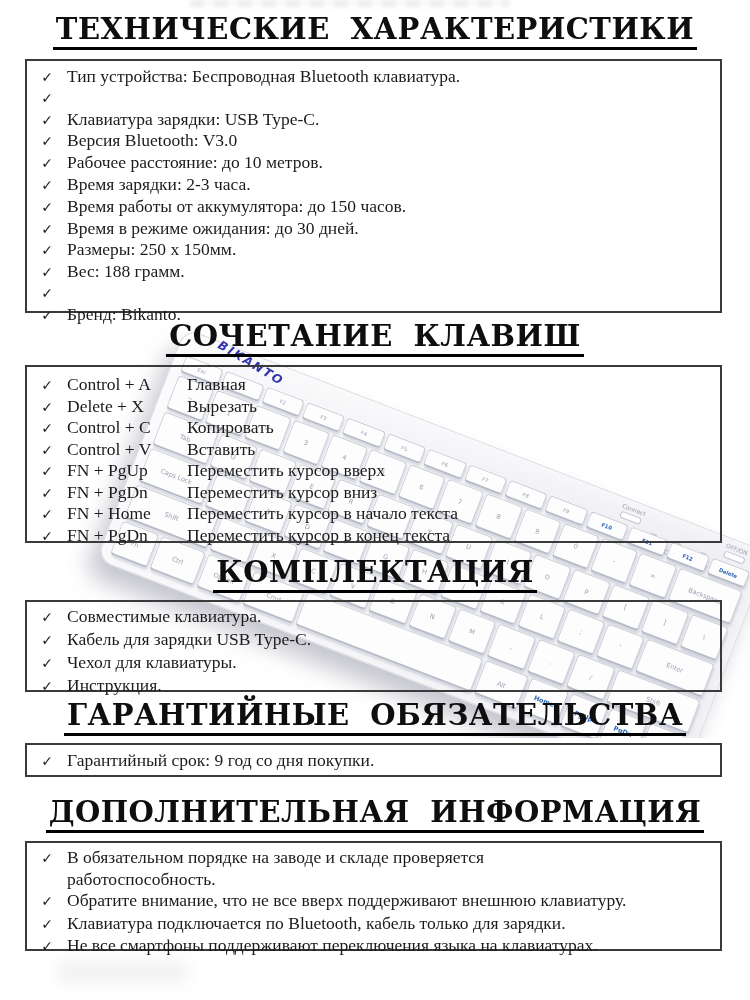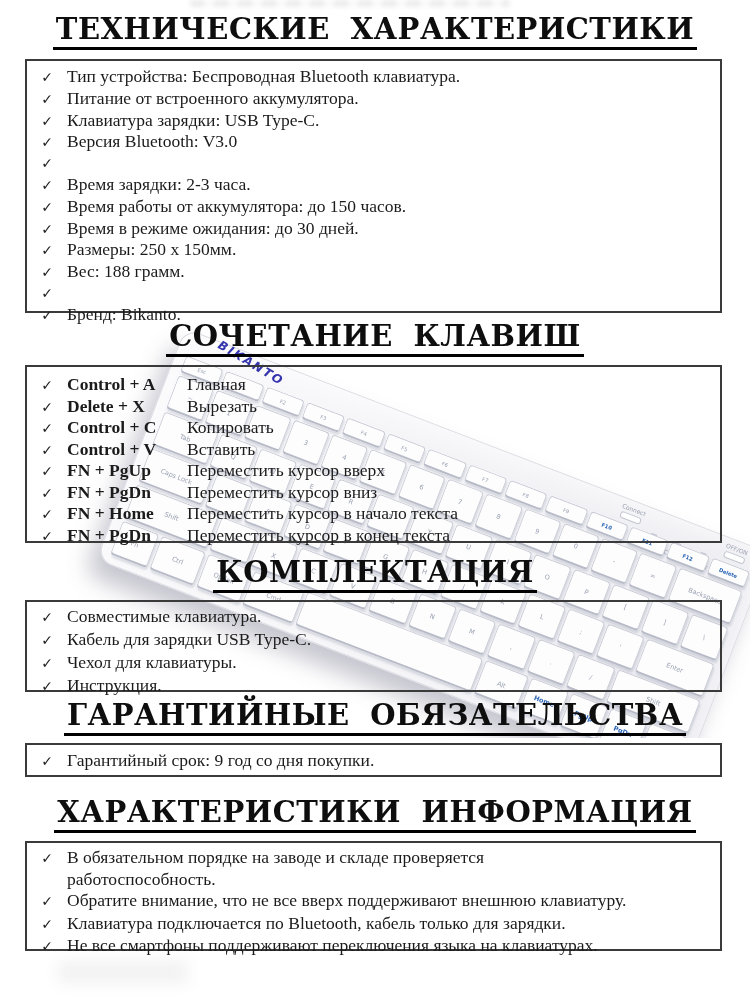--- a/index.html
+++ b/index.html
@@ -65,21 +65,21 @@
   .panel{
     position:absolute; left:25px; width:697px; box-sizing:border-box;
     border:2px solid #3a3a3a; background:transparent; z-index:2;
   }
   .row{display:flex; align-items:baseline;}
   .check{
     width:40px; flex:0 0 40px; text-align:center;
     font-family:"DejaVu Sans",sans-serif; font-size:14px; color:#222;
   }
   .text,.desc{flex:1; font-size:17.5px; padding-right:8px;}
-  .combo{width:120px; flex:0 0 120px; font-weight:bold; font-size:17.5px;}
+  .combo{width:120px; flex:0 0 120px; font-weight:normal; font-size:17.5px;}
 
   .panel-specs{top:59px; height:254px; padding-top:5px;}
   .panel-specs .row{line-height:20.8px;}
   .panel-shortcuts{top:365px; height:178px; padding-top:7px;}
   .panel-shortcuts .row{line-height:20.5px;}
   .panel-package{top:600px; height:92px; padding-top:3px;}
   .panel-package .row{line-height:22px;}
   .panel-warranty{top:743px; height:34px; display:flex; align-items:center;}
   .panel-warranty .row{line-height:30px; width:100%;}
   .panel-extra{top:841px; height:110px; padding-top:4px;}
@@ -226,32 +226,32 @@
   <div class="title t-specs">
     <span class="u">ТЕХНИЧЕСКИЕ ХАРАКТЕРИСТИКИ</span>
   </div>
   <div class="panel panel-specs">
     <div class="row">
         <span class="check">✓</span>
         <span class="text">Тип устройства: Беспроводная Bluetooth клавиатура.</span>
       </div>
     <div class="row">
         <span class="check">✓</span>
-        <span class="text">Питание от встроенного аккумулятора.</span>
       </div>
     <div class="row">
         <span class="check">✓</span>
         <span class="text">Клавиатура зарядки: USB Type-C.</span>
       </div>
     <div class="row">
         <span class="check">✓</span>
         <span class="text">Версия Bluetooth: V3.0</span>
       </div>
     <div class="row">
         <span class="check">✓</span>
+        <span class="text">Рабочее расстояние: до 10 метров.</span>
       </div>
     <div class="row">
         <span class="check">✓</span>
         <span class="text">Время зарядки: 2-3 часа.</span>
       </div>
     <div class="row">
         <span class="check">✓</span>
         <span class="text">Время работы от аккумулятора: до 150 часов.</span>
       </div>
     <div class="row">
@@ -347,21 +347,21 @@
     <span class="u">ГАРАНТИЙНЫЕ ОБЯЗАТЕЛЬСТВА</span>
   </div>
   <div class="panel panel-warranty">
     <div class="row">
         <span class="check">✓</span>
         <span class="text">Гарантийный срок: 9 год со дня покупки.</span>
       </div>
   </div>
 
   <div class="title t-extra">
-    <span class="u">ХАРАКТЕРИСТИКИ ИНФОРМАЦИЯ</span>
+    <span class="u">ДОПОЛНИТЕЛЬНАЯ ИНФОРМАЦИЯ</span>
   </div>
   <div class="panel panel-extra">
     <div class="row wrap2">
         <span class="check">✓</span>
         <span class="text">В обязательном порядке на заводе и складе проверяется работоспособность.</span>
       </div>
     <div class="row">
         <span class="check">✓</span>
         <span class="text">Обратите внимание, что не все вверх поддерживают внешнюю клавиатуру.</span>
       </div>

